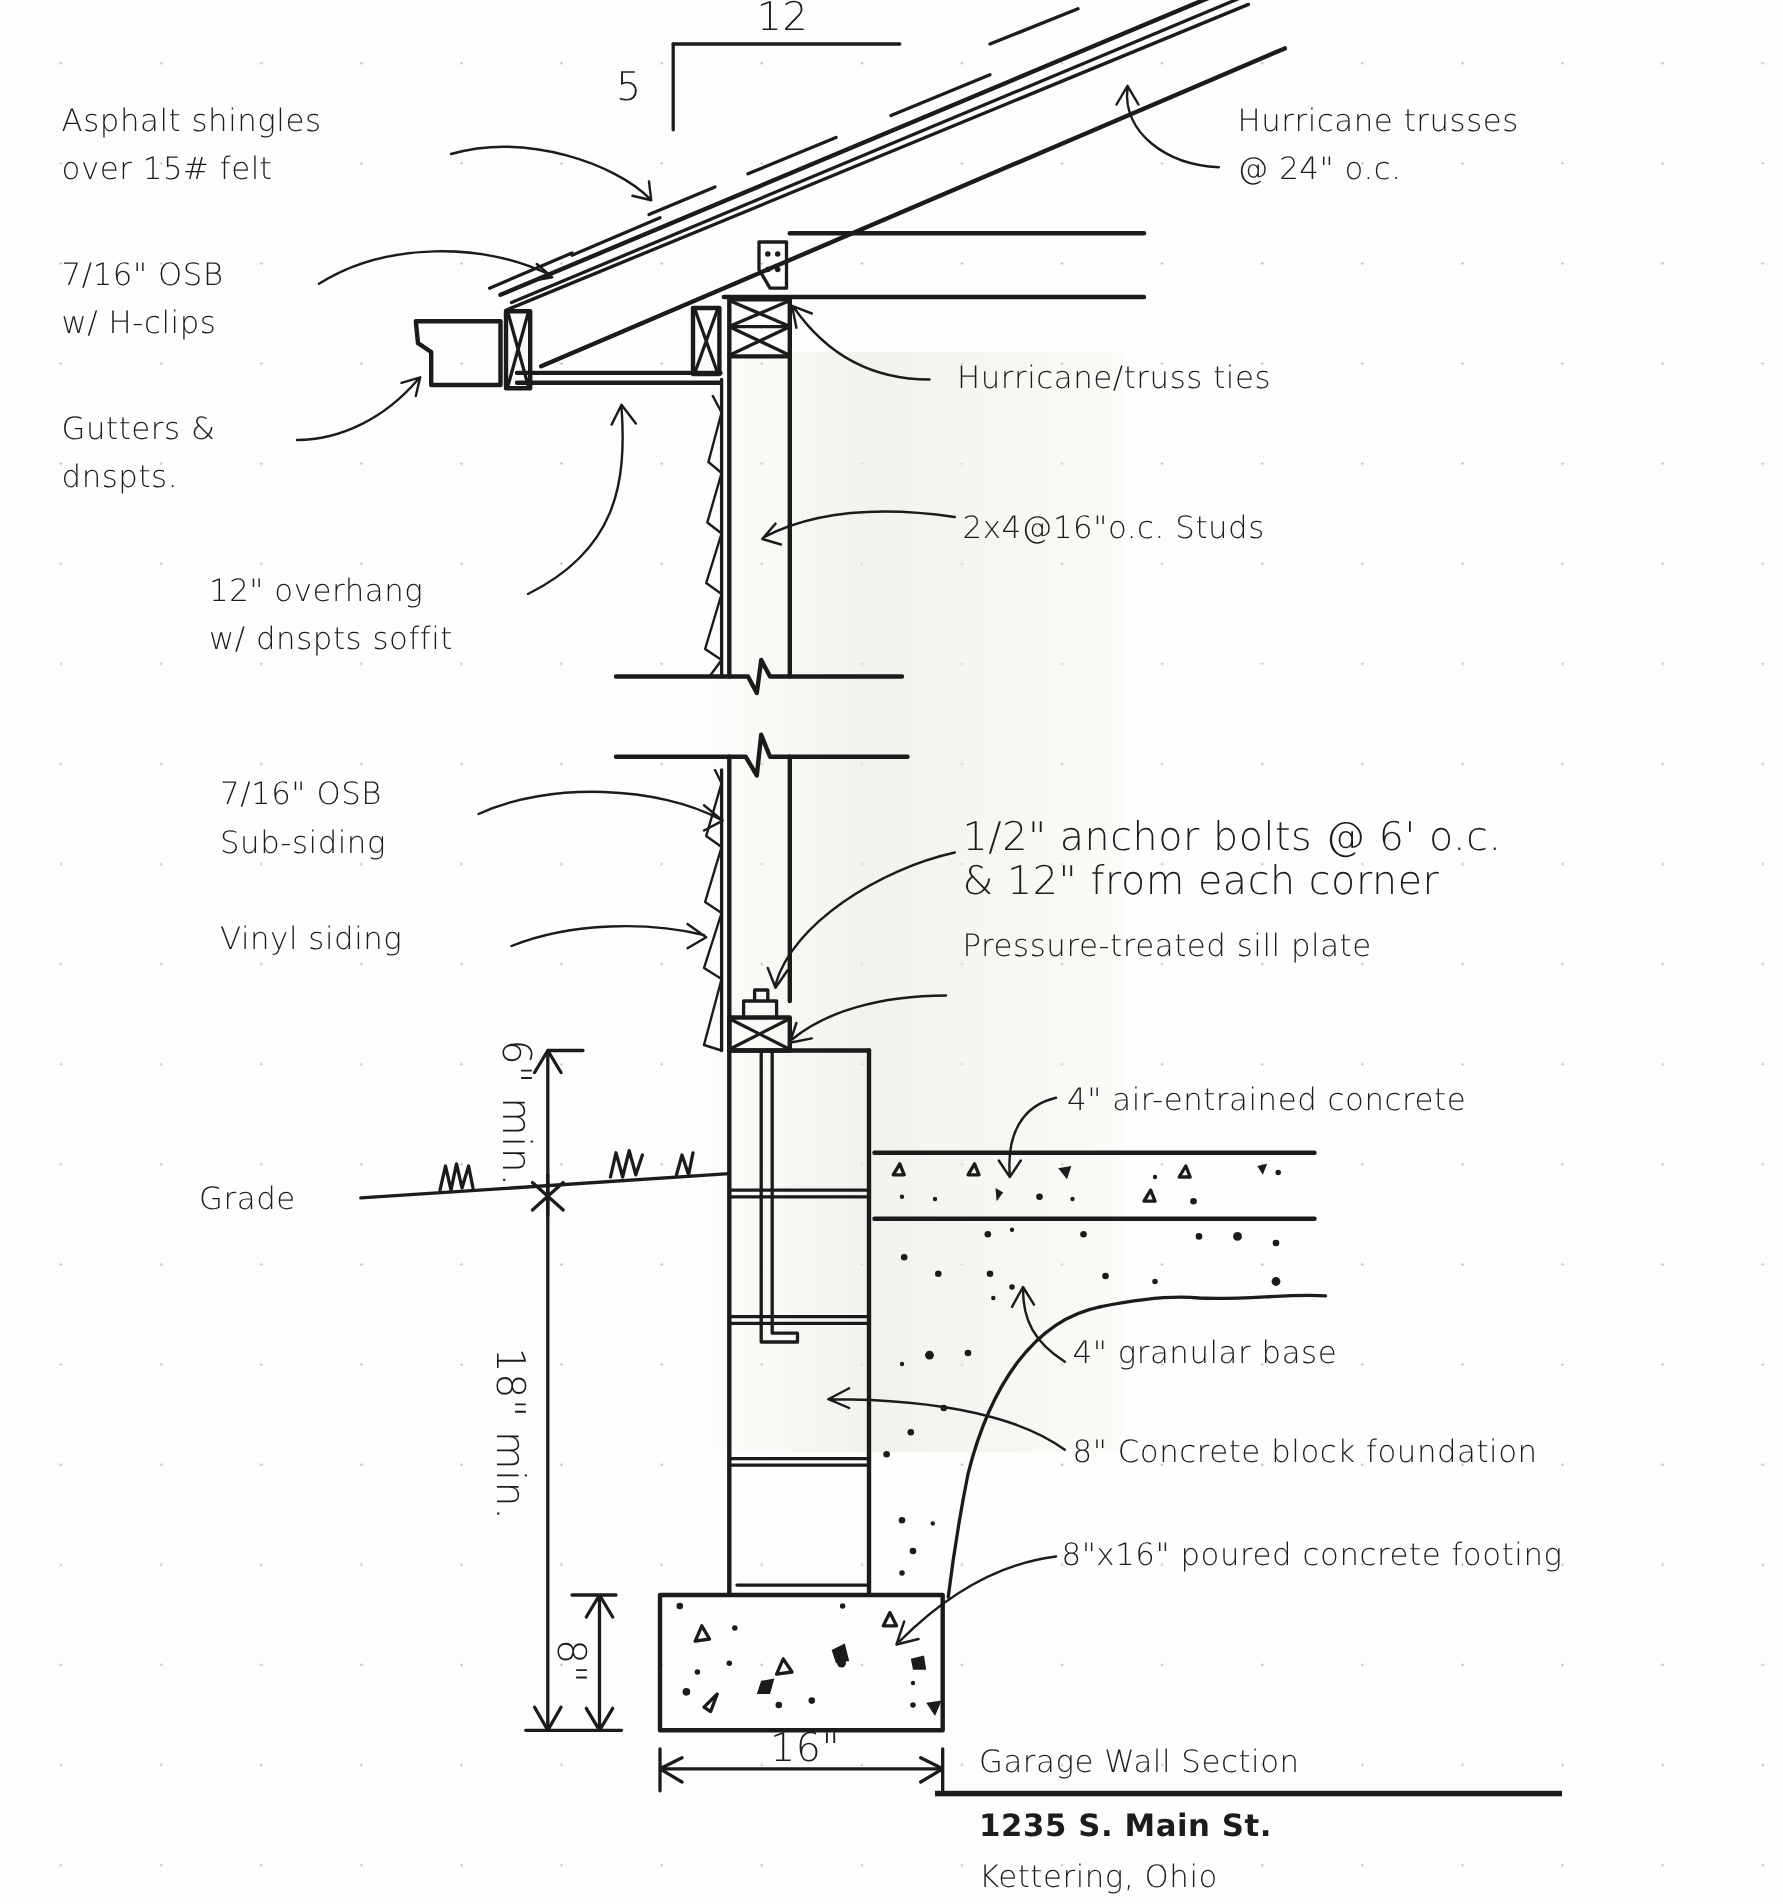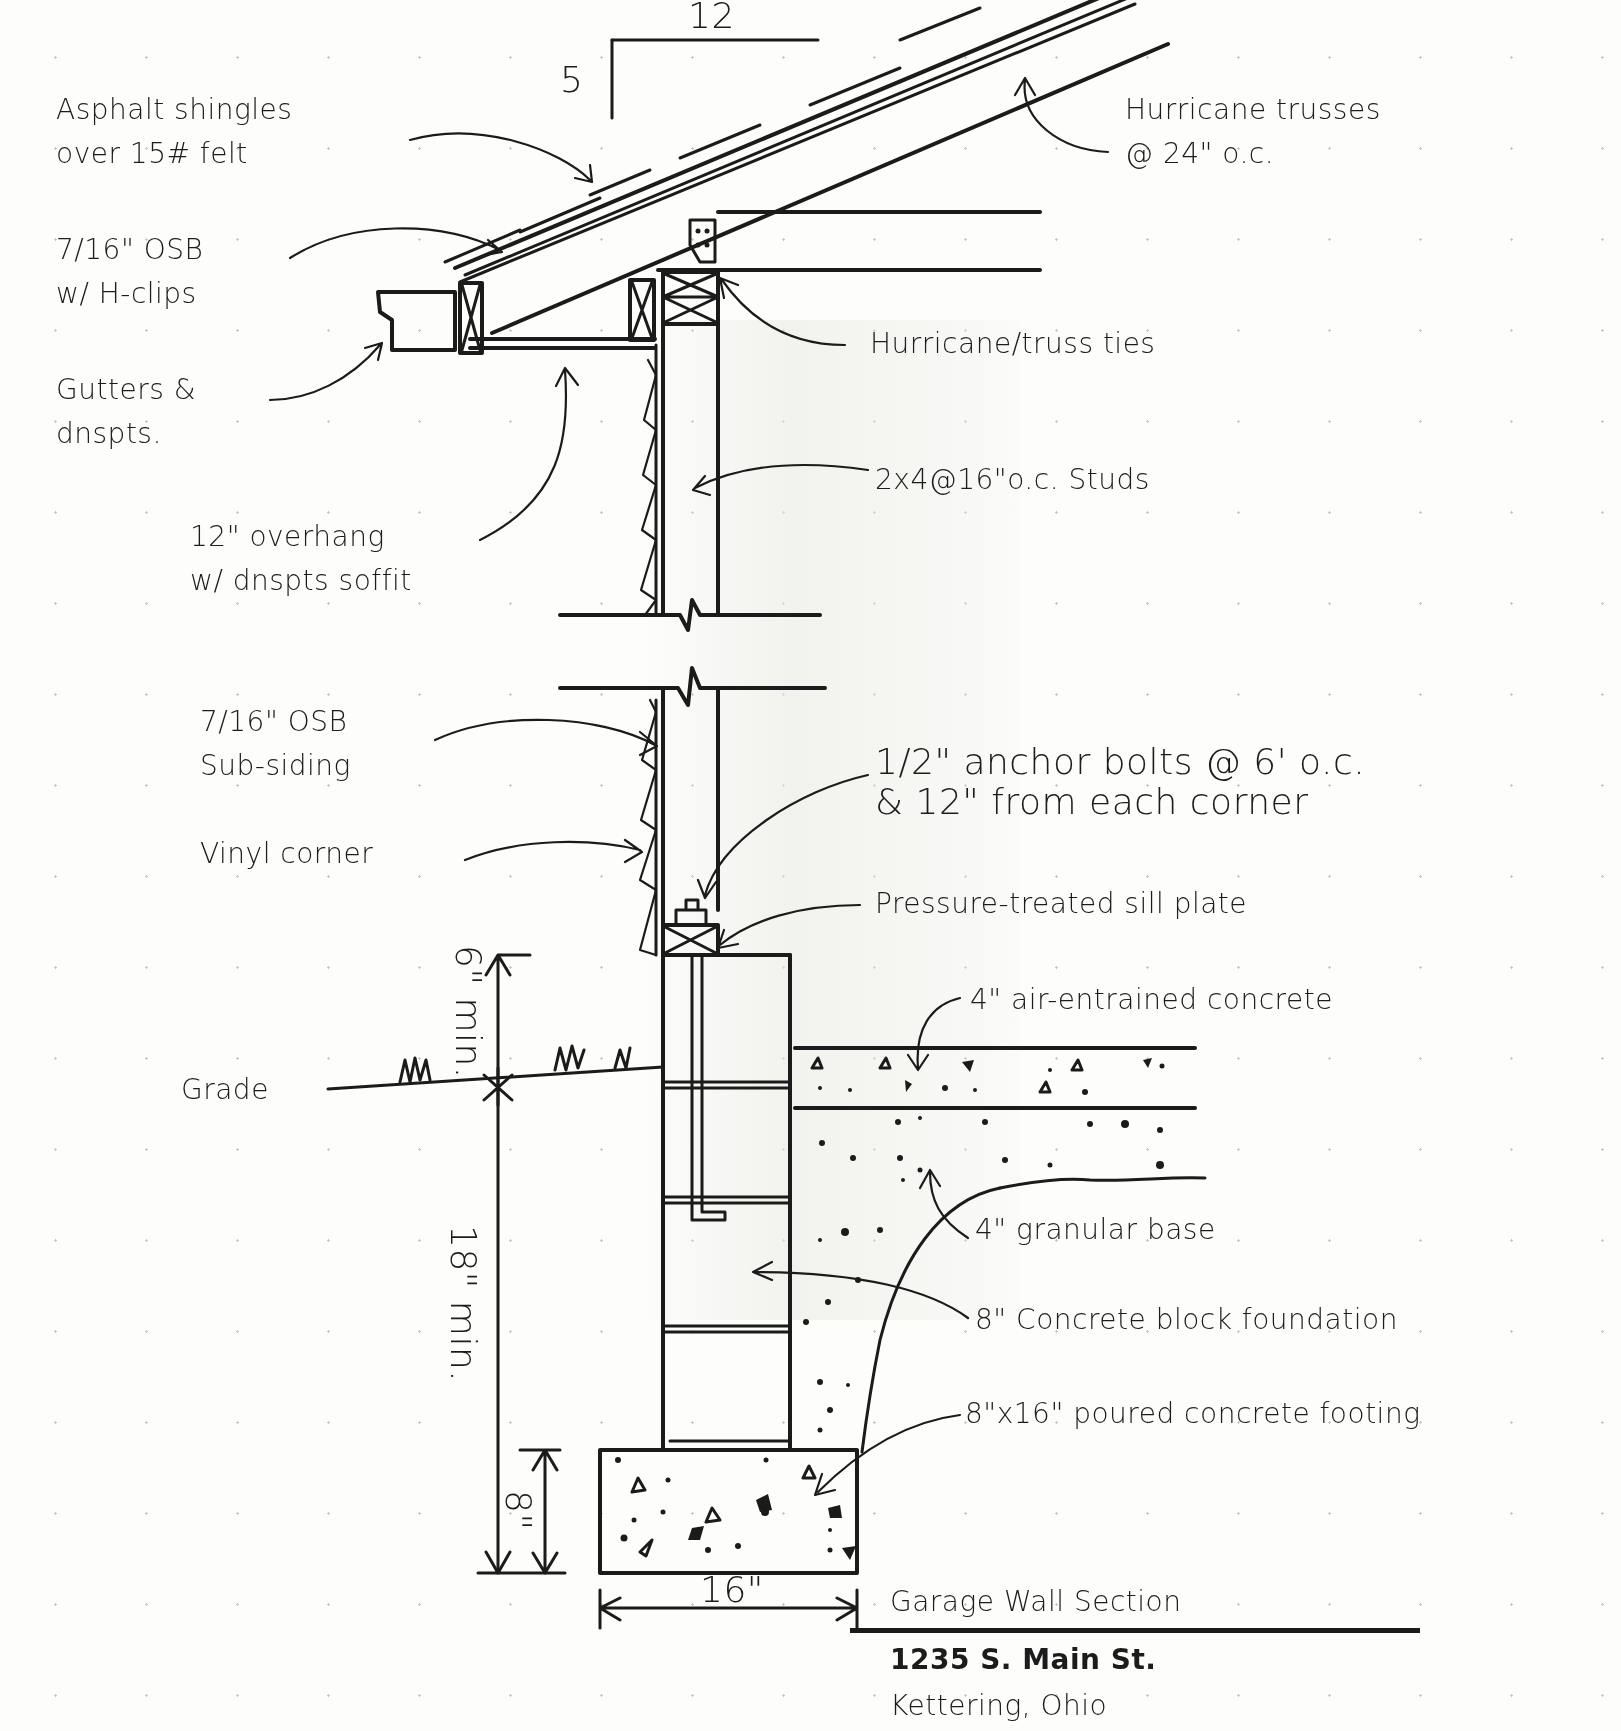--- a/index.html
+++ b/index.html
@@ -230,23 +230,23 @@
 
 <div class="lbl" style="left:190px; top:515px;"><span>12" overhang</span>
 <span>w/ dnspts soffit</span></div>
 
 <div class="lbl" style="left:200px; top:700px;"><span>7/16" OSB</span>
 <span>Sub-siding</span></div>
 
 <div class="lbl sm" style="left:875px; top:742px;"><span>1/2" anchor bolts @ 6' o.c.</span>
 <span>&amp; 12" from each corner</span></div>
 
-<div class="lbl" style="left:200px; top:832px;">Vinyl corner</div>
-
-<div class="lbl" style="left:875px; top:882px;">Pressure-treated sill plate</div>
+<div class="lbl" style="left:200px; top:832px;">Vinyl siding</div>
+
+<div class="lbl" style="left:875px; top:838px;">Pressure-treated sill plate</div>
 
 <div class="lbl" style="left:970px; top:978px;">4" air-entrained concrete</div>
 
 <div class="lbl" style="left:165px; top:1068px;margin-left:16px;">Grade</div>
 
 <div class="lbl" style="left:975px; top:1208px;">4" granular base</div>
 
 <div class="lbl" style="left:975px; top:1298px;">8" Concrete block foundation</div>
 
 <div class="lbl" style="left:965px; top:1392px;">8"x16" poured concrete footing</div>

